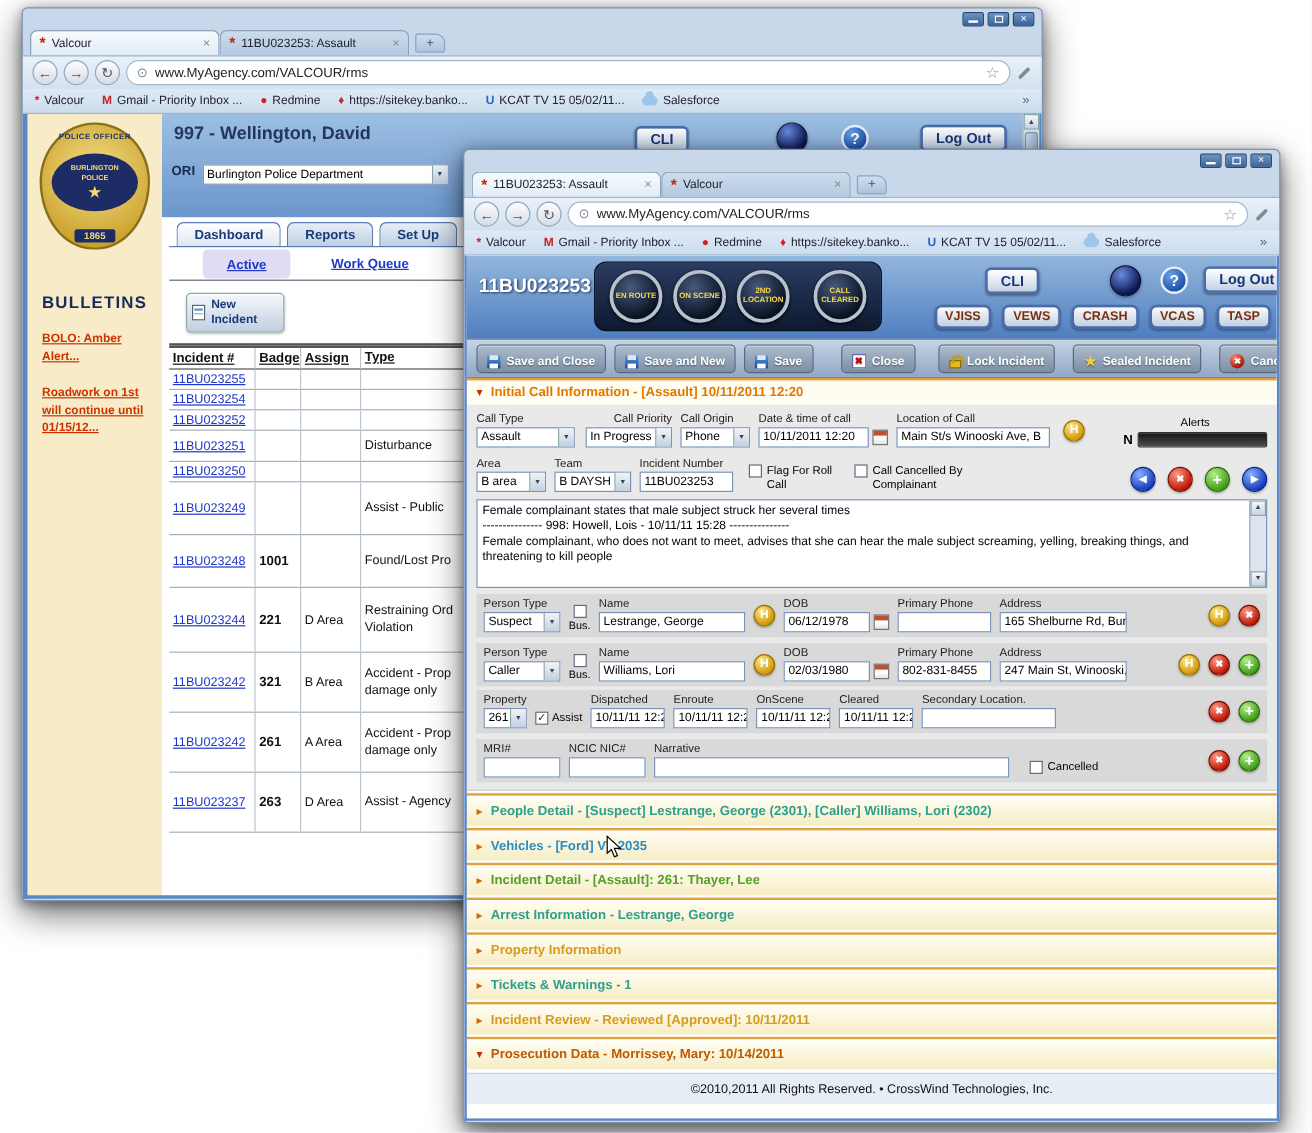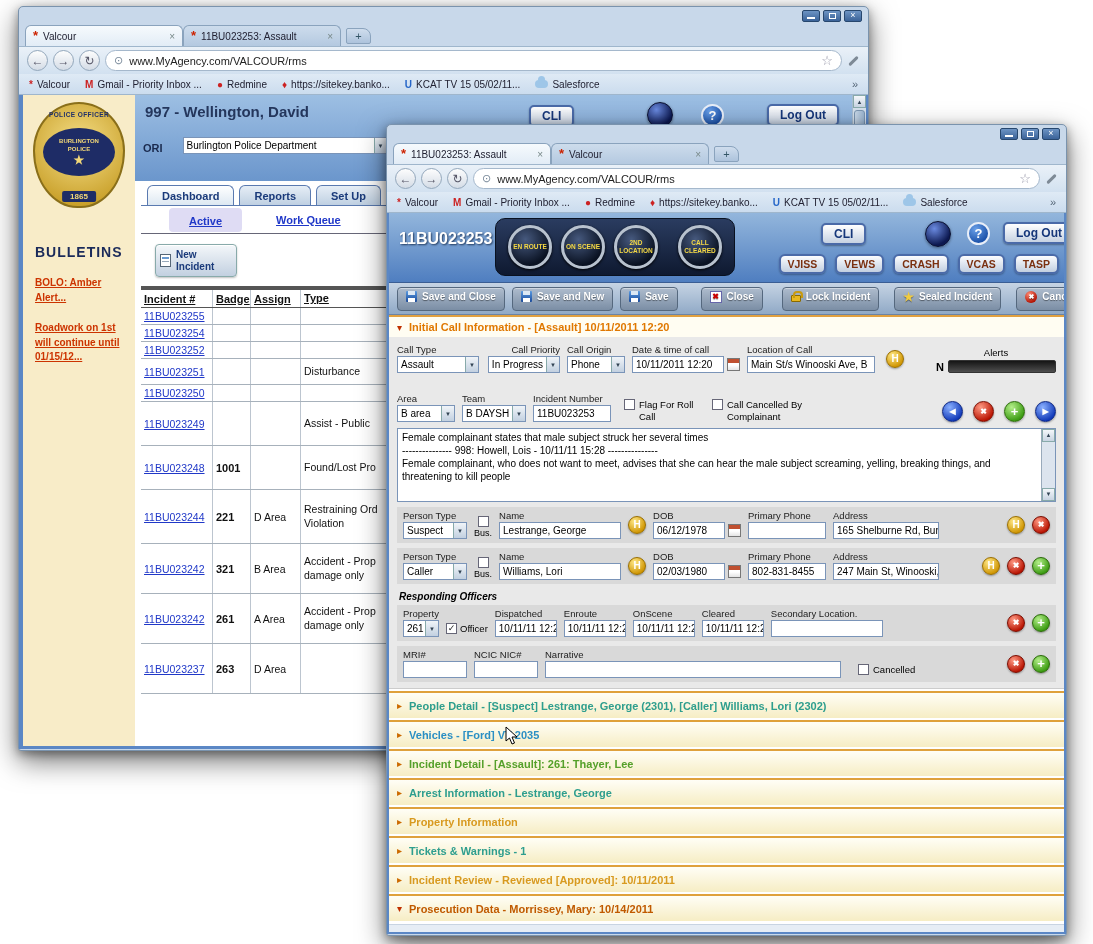--- a/index.html
+++ b/index.html
@@ -90,21 +90,21 @@
                 justify-content: center; gap: 1px; padding: 3px 8px; line-height: 1.2; }
   .badge-star { color: #f2d878; font-size: 12px; line-height: 1; }
   .badge-year { position: absolute; bottom: 4px; left: 50%; transform: translateX(-50%); background: #1e2c66; color: #f2d878;
                 font-size: 8px; font-weight: bold; padding: 1px 8px; border-radius: 2px; }
   .bulletins-title { margin: 30px 0 0 12px; color: #1a2a5a; font-weight: bold; font-size: 14px; letter-spacing: 1px; }
   .bulletin { display: block; margin: 16px 12px 0; font-size: 10px; color: #cc3300; text-decoration: underline;
               font-weight: bold; line-height: 1.45; width: 86px; }
   .bw-main { flex: 1; display: flex; flex-direction: column; min-width: 0; }
   .bw-header { height: 86px; background: linear-gradient(180deg,#9dbfe3,#6b96cc); position: relative; flex: none; }
   .bw-user { position: absolute; left: 10px; top: 8px; font-size: 15px; font-weight: bold; color: #24365c; }
-  .bw-ori-row { position: absolute; left: 8px; top: 42px; display: flex; align-items: flex-end; gap: 20px; }
+  .bw-ori-row { position: absolute; left: 8px; top: 42px; display: flex; align-items: flex-start; gap: 6px; }
   .bw-ori-label { font-size: 11px; font-weight: bold; color: #1a2a4e; }
   .ori-sel { width: 205px; }
   .bw-cli { position: absolute; left: 394px; top: 10px; }
   .bw-sphere { position: absolute; left: 512px; top: 7px; }
   .bw-help { position: absolute; left: 566px; top: 9px; }
   .bw-logout { position: absolute; left: 632px; top: 9px; }
   .bw-body { background: #fff; flex: 1; padding: 2px 0 0 6px; min-height: 0; }
   .bw-navtabs { display: flex; gap: 5px; margin: 2px 0 0 6px; }
   .navtab { padding: 4px 14px 3px; font-size: 11px; font-weight: bold; color: #1a3a7a;
             background: linear-gradient(#e6eef6,#bfd0e2); border: 1px solid #5a7ab0; border-bottom: none;
@@ -157,21 +157,21 @@
   .statusbtn.gap { margin-left: 11px; }
   .fw-cli { position: absolute; left: 432px; top: 10px; }
   .fw-sphere { position: absolute; left: 536px; top: 8px; }
   .fw-help { position: absolute; left: 578px; top: 9px; }
   .fw-logout { position: absolute; left: 614px; top: 9px; }
   .fw-modules { position: absolute; right: 5px; top: 41px; display: flex; gap: 9px; }
   .modulebtn { background: linear-gradient(#fbfcfe,#c2cfe0); border: 2px solid #4a6aa8; border-radius: 6px; color: #7a3010;
                font-weight: bold; font-size: 10.5px; padding: 2px 7px; box-shadow: 0 1px 2px rgba(0,0,0,.3); }
   .fw-toolbar { height: 32px; background: linear-gradient(#c6d4e4,#90a9c6); display: flex; align-items: center;
                 padding: 0 8px; gap: 7px; border-bottom: 1px solid #6a84a6; flex: none; }
-  .toolbtn { display: flex; align-items: flex-start; gap: 5px; height: 24px; padding: 3px 8px; border-radius: 4px;
+  .toolbtn { display: flex; align-items: flex-end; gap: 5px; height: 24px; padding: 3px 8px; border-radius: 4px;
              background: linear-gradient(#aebccd,#7b8ea5); border: 1px solid #55687e; color: #fff; font-weight: bold;
              font-size: 10px; text-shadow: 0 1px 1px rgba(0,0,0,.45); box-shadow: inset 0 1px 0 rgba(255,255,255,.4);
              white-space: nowrap; }
   .ml16 { margin-left: 16px; } .ml12 { margin-left: 12px; } .ml8 { margin-left: 8px; }
   .disk { width: 11px; height: 11px; background: linear-gradient(#5a9ae0,#1a4a9a); border-radius: 1px; position: relative; flex: none; }
   .disk::before { content: ""; position: absolute; left: 2px; top: 0; width: 7px; height: 4px; background: #dce8f4; }
   .disk::after { content: ""; position: absolute; left: 2px; bottom: 0; width: 7px; height: 4px; background: #fff; }
   .xbox { width: 12px; height: 12px; background: #fff; border: 1px solid #66a; color: #c00; font-size: 8px;
           display: flex; align-items: center; justify-content: center; flex: none; }
   .lockicon { width: 10px; height: 7px; background: #e8b820; border: 1px solid #8a6a00; border-radius: 1px; position: relative;
@@ -181,21 +181,21 @@
   .sealicon { color: #f2cc40; font-size: 12px; line-height: 1; flex: none; }
   .cancelicon { width: 12px; height: 12px; border-radius: 50%; background: radial-gradient(circle at 35% 28%,#ff8a74,#b01000 75%);
                 color: #fff; font-size: 7px; display: flex; align-items: center; justify-content: center; flex: none; }
   .band { height: 27px; border-top: 2px solid #dfa13c; background: linear-gradient(#fffef6,#f6edc4);
           display: flex; align-items: center; gap: 7px; padding-left: 8px; margin-top: 2px; position: relative; flex: none; }
   .band-initial { margin-top: 0; height: 22px; border-top: 2px solid #e0a040; background: #fffdf2; }
   .sec-arrow { font-size: 10px; }
   .sec-title { font-size: 11px; font-weight: bold; white-space: nowrap; overflow: hidden; }
   .fw-form { background: #e9e9e9; padding: 7px 8px 6px; flex: none; border-bottom: 1px solid #ccc; }
   .frow { display: flex; align-items: flex-end; gap: 7px; }
-  .frow.r2 { margin-top: 20px; }
+  .frow.r2 { margin-top: 8px; }
   .fld { display: flex; flex-direction: column; gap: 1px; }
   .fld > label { font-size: 9.5px; color: #222; white-space: nowrap; }
   .hrow { display: flex; align-items: center; }
   .w82 { width: 82px; } .w74 { width: 74px; align-items: flex-end; } .w58 { width: 58px; } .w92 { width: 92px; } .w128 { width: 128px; }
   .w64 { width: 64px; } .w78 { width: 78px; } .w122 { width: 122px; } .w72 { width: 72px; } .w106 { width: 106px; }
   .w62 { width: 62px; } .w36 { width: 36px; } .w112 { width: 112px; } .w296 { width: 296px; }
   .goldnext { margin-left: 4px; align-self: center; }
   .alerts { margin-left: auto; width: 120px; display: flex; flex-direction: column; align-items: center; gap: 2px; }
   .alerts > label { font-size: 9.5px; text-align: right; }
   .alerts-row { display: flex; align-items: center; gap: 4px; width: 100%; }
@@ -435,20 +435,21 @@
                 <div class="t-typ">Accident - Prop
 damage only</div>
                 <div class="t-fill"></div>
               </div>
             <div class="trow h50">
                 <div class="t-inc">
                   <span class="inc-link">11BU023237</span>
                 </div>
                 <div class="t-bad">263</div>
                 <div class="t-asn">D Area</div>
+                <div class="t-typ">Assist - Agency</div>
                 <div class="t-fill"></div>
               </div>
           </div>
         </div>
       </div>
       <div class="bw-scroll">
         <div class="sarrow up">▲</div>
         <div class="bw-thumb"></div>
       </div>
     </div>
@@ -729,32 +730,31 @@
           <div class="fld w106">
               <label>Address</label>
             <div class="inp">247 Main St, Winooski, VT</div>
             </div>
           <div class="picons">
             <span class="circ gold">H</span>
             <span class="circ red">✖</span>
             <span class="circ green">+</span>
           </div>
         </div>
-        <div class="resp-title">Responding Officers</div>
         <div class="pband" style="margin-top:3px;">
           <div class="fld">
               <label>Property</label>
             <div class="sel w36">
                 <span class="sel-text">261</span>
                 <span class="sel-arrow">▼</span>
               </div>
             </div>
           <div class="prim">
               <span class="cb">✓</span>
-              <span>Officer</span>
+              <span>Assist</span>
             </div>
           <div class="fld w62">
               <label>Dispatched</label>
             <div class="inp">10/11/11 12:2</div>
             </div>
           <div class="fld w62">
               <label>Enroute</label>
             <div class="inp">10/11/11 12:2</div>
             </div>
           <div class="fld w62">

